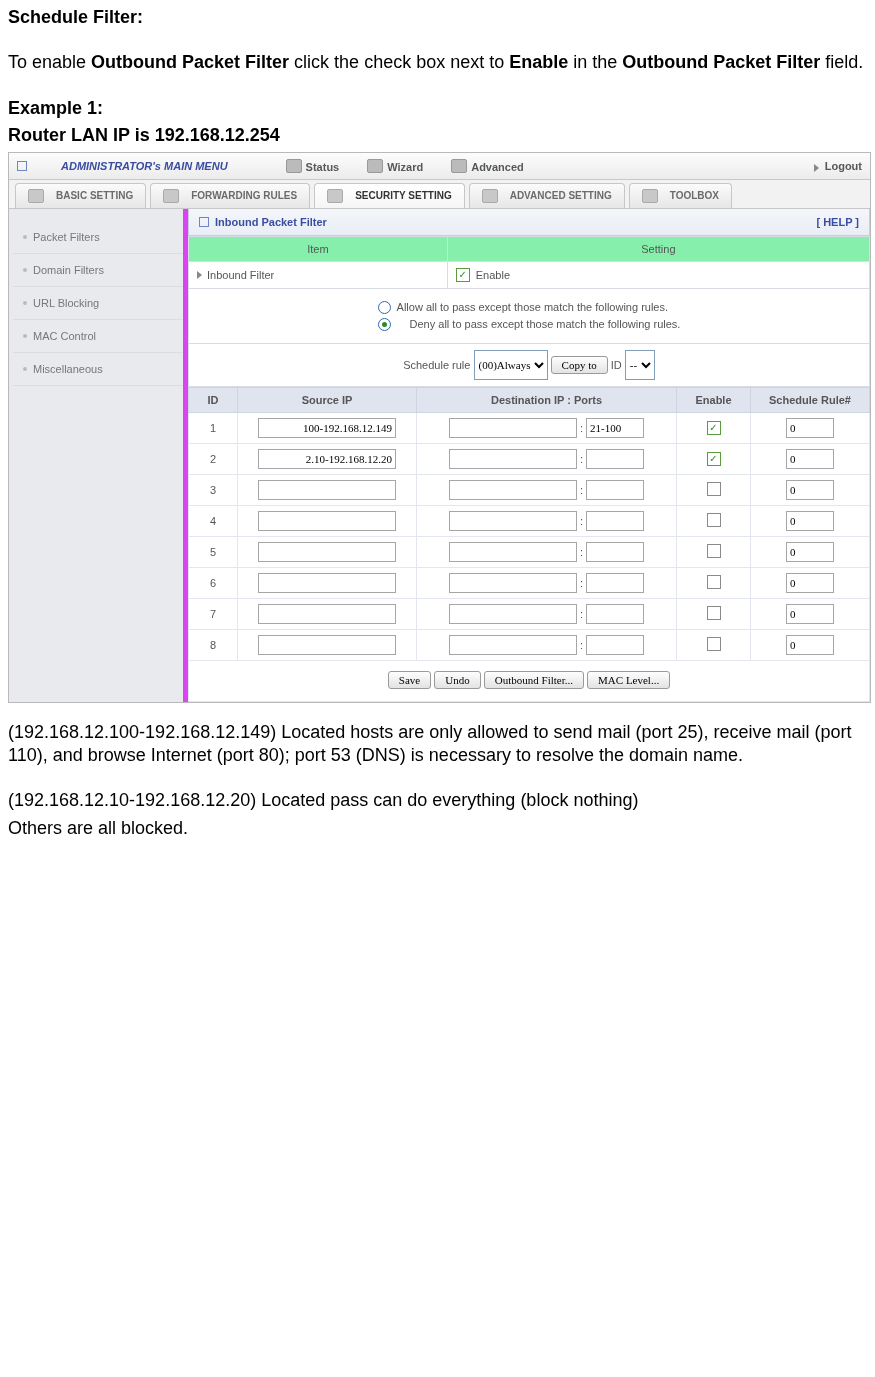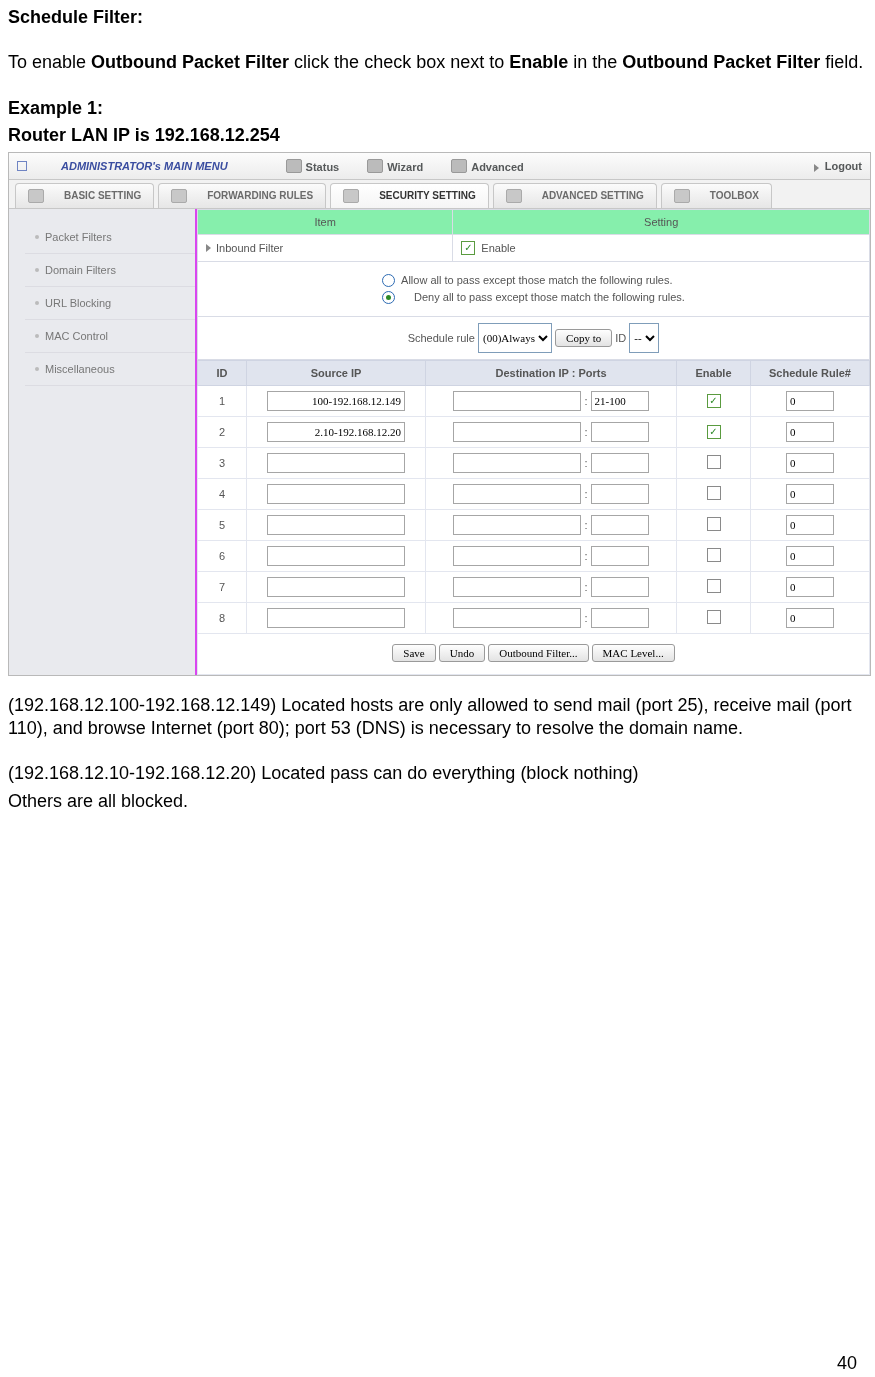--- a/index.html
+++ b/index.html
@@ -46,36 +46,36 @@
     display: flex;
     background: #f2f2f2;
     border-bottom: 1px solid #c7c7c7;
     padding: 3px 6px 0 6px;
     gap: 4px;
   }
   .tab {
     height: 24px;
     display: inline-flex;
     align-items: center;
-    gap: 20px;
+    gap: 12px;
     padding: 0 12px;
     font-size: 10px;
     font-weight: bold;
     color: #6b6b6b;
     background: linear-gradient(#fbfbfb, #e6e6e6);
     border: 1px solid #c7c7c7;
     border-bottom: none;
     border-radius: 4px 4px 0 0;
     cursor: pointer;
   }
   .tab.active { background: linear-gradient(#ffffff, #f5f5f5); color:#333;}
   .tabicon { width:14px;height:12px;display:inline-block;background:#c8c8c8;border:1px solid #aaa;border-radius:2px;}
 
   .mainarea { display: flex; background:#e9eaee;}
-  .sidebar { width: 170px; background:#e9eaee; border-right:2px solid #d946ef; padding: 12px 0 60px 16px;}
+  .sidebar { width: 170px; background:#e9eaee; border-right:5px solid #d946ef; padding: 12px 0 60px 4px;}
   .sideitem { padding: 10px 10px; border-bottom:1px solid #dcdce2; color:#777; font-size:11px; cursor:pointer; display:flex;align-items:center;gap:6px;}
   .bullet { width:4px;height:4px;background:#bbb;border-radius:50%; display:inline-block;}
 
   .content { flex:1; padding: 0; background:#fff;}
   .panelhead { background: linear-gradient(#f4f6fb,#e9edf5); border:1px solid #c7cee0; border-top:none; height:26px; display:flex; align-items:center; padding:0 10px; font-weight:bold; color:#3a4da0; font-size:11px;}
   .panelhead .help { margin-left:auto; color:#3a4da0; font-weight:bold; font-size:11px; cursor:pointer;}
   .sqicon{width:8px;height:8px;border:1px solid #6f84c3;display:inline-block;margin-right:6px;}
 
   table.cfg { width:100%; border-collapse:collapse;}
   table.cfg td, table.cfg th { border:1px solid #d9dcE6; padding:6px 8px; font-size:11px; color:#555;}
@@ -179,20 +179,25 @@
         <div class="sideitem">
             <span class="bullet"></span>
             <span>MAC Control</span>
           </div>
         <div class="sideitem">
             <span class="bullet"></span>
             <span>Miscellaneous</span>
           </div>
       </div>
       <div class="content">
+        <div class="panelhead">
+          <span class="sqicon"></span>
+          <span>Inbound Packet Filter</span>
+          <span class="help">[ HELP ]</span>
+        </div>
         <table class="cfg">
           <tbody>
               <tr>
             <th style="width:38%">Item</th>
             <th>Setting</th>
           </tr>
           <tr class="splitrow">
             <td>
               <span class="rowlabel">
                     <span class="tri"></span>

